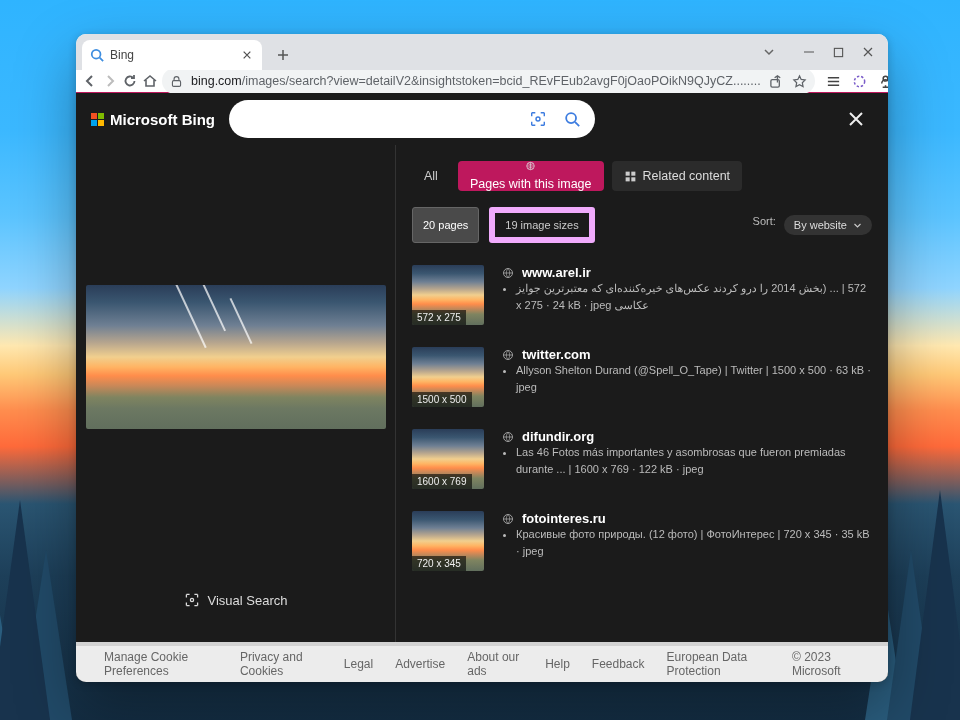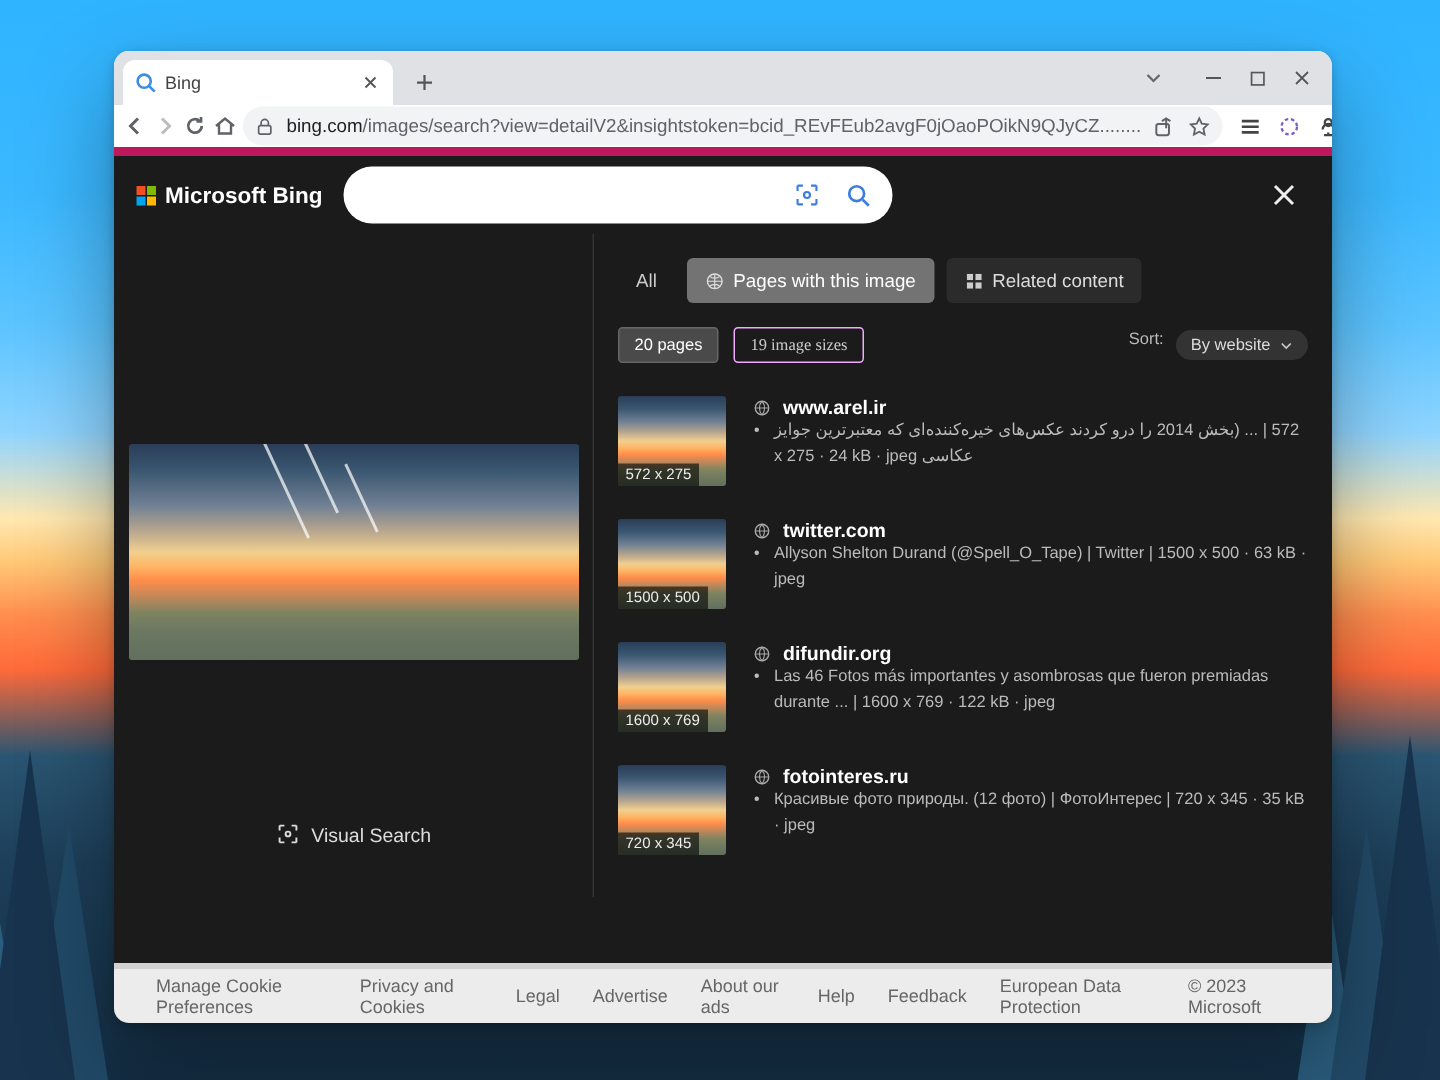--- a/index.html
+++ b/index.html
@@ -47,21 +47,21 @@
   }
   .tab .favicon { width: 14px; height: 14px; }
   .tab .title { flex: 1; overflow: hidden; white-space: nowrap; text-overflow: ellipsis; }
   .tab .close { width: 14px; height: 14px; display: flex; align-items: center; justify-content: center; color: #555; cursor: pointer; }
   .newtab { width: 26px; height: 26px; margin-left: 8px; margin-bottom: 2px; display: flex; align-items: center; justify-content: center; color: #555; cursor: pointer; border-radius: 50%; }
   .winctrls { position: absolute; right: 4px; top: 0; height: 36px; display: flex; align-items: center; gap: 18px; padding-right: 10px; color: #555; }
   .winctrls span, .winctrls svg { cursor: pointer; }
   .chev { margin-right: 10px; font-size: 12px; color: #666; }
 
   
-  .toolbar { height: 34px; background: #fff; display: flex; align-items: center; padding: 0 6px; gap: 4px; border-bottom: 6px solid #be185d; }
+  .toolbar { height: 23px; background: #fff; display: flex; align-items: center; padding: 0 6px; gap: 4px; border-bottom: 1px solid #be185d; }
   .toolbar .ibtn { width: 26px; height: 26px; display: flex; align-items: center; justify-content: center; color: #5f6368; cursor: pointer; border-radius: 50%; }
   .toolbar .ibtn.disabled { color: #b9b9b9; cursor: default; }
   .omnibox { flex: 1; height: 26px; background: #f1f3f4; border-radius: 13px; display: flex; align-items: center; padding: 0 8px; gap: 8px; font-size: 12.5px; color: #5f6368; }
   .omnibox .lock { color: #5f6368; }
   .omnibox .url { flex: 1; overflow: hidden; white-space: nowrap; text-overflow: ellipsis; }
   .omnibox .domain { color: #202124; }
   .right-ext { display: flex; align-items: center; gap: 4px; margin-left: 4px; }
   .ext { width: 22px; height: 22px; display: flex; align-items: center; justify-content: center; }
 
   
@@ -86,45 +86,45 @@
   .main-image::before, .contrail { content:""; position:absolute; }
   .main-image .contrail { width:70px; height:2px; background:rgba(255,255,255,.7); transform:rotate(65deg); }
   .visual-search { margin-top:auto; margin-bottom: 34px; color:#ddd; display:flex; align-items:center; gap:8px; font-size:13px; cursor:pointer;}
 
   .right-pane { flex:1; padding: 16px 16px 0 16px; overflow:hidden; }
   .tabs-row { display:flex; gap:8px; }
   .ptab {
     height:30px; padding:0 12px; display:flex; align-items:center; gap:6px;
     background:#2b2b2b; color:#ddd; font-size:12.5px; border-radius:4px; cursor:pointer;
   }
-  .ptab.active { background:#737373; color:#fff; }
+  .ptab.active { background:#be185d; color:#fff;flex-direction:column; }
   .ptab.bare { background:transparent; color:#ccc; }
 
   .filter-row { display:flex; align-items:center; margin-top:16px; }
-  .chip { height:24px; padding:0 10px; display:flex; align-items:center; font-size:11px; border-radius:3px; margin-right:10px; cursor:pointer; }
+  .chip { height:36px; padding:0 10px; display:flex; align-items:center; font-size:11px; border-radius:3px; margin-right:10px; cursor:pointer; }
   .chip.sel { background:#4a4a4a; color:#fff; border:1px solid #666; }
-  .chip.unsel { background:transparent; color:#ccc; border:1px solid #f0abfc;font-family:Liberation Serif, serif; }
+  .chip.unsel { background:transparent; color:#ccc; border:6px solid #f0abfc; }
   .sort-wrap { margin-left:auto; display:flex; align-items:flex-start; gap:8px; font-size:11px; color:#bbb; }
   .sort-dd { background:#333; padding:4px 10px; border-radius:12px; display:flex; align-items:center; gap:6px; color:#ddd; cursor:pointer;}
 
   .results { margin-top:22px; display:flex; flex-direction:column; gap:22px; }
   .result { display:flex; gap:18px; }
   .thumb { width:72px; height:60px; position:relative; border-radius:2px; overflow:hidden;
     background: linear-gradient(180deg,#2a3d58 0%, #3a5670 14%, #6e7f93 28%, #b6a58e 40%, #f1cf8e 50%, #ffb463 58%, #ff8d4b 65%, #c98858 72%, #7f8460 82%, #616f5d 100%);
     flex:none; cursor:pointer;text-align:center;
   }
   .thumb .dim { position:absolute; left:0; bottom:0; background:rgba(0,0,0,.6); color:#eee; font-size:10px; padding:2px 5px; }
   .rcontent { flex:1; min-width:0; }
   .site { display:flex; align-items:center; gap:8px; color:#fff; font-size:13px; font-weight:600; cursor:pointer;}
   .site .globe { color:#aaa; }
   .detail { margin-top:0; font-size:11px; color:#bbb; line-height:1.5; }
   .detail li { margin-left:14px; }
 
   
-  .footer { height: 40px; border-top:4px solid #d2d2d2; background:#ececec; display:flex; align-items:center; padding:0 28px; font-size:12px; color:#666; gap:22px;margin-top:44px; }
+  .footer { height: 40px; border-top:4px solid #d2d2d2; background:#ececec; display:flex; align-items:center; padding:0 28px; font-size:12px; color:#666; gap:22px; }
   .footer .copy { margin-left:auto; }
   .footer span.link { cursor:pointer; }
 
   svg { display:block; }
 </style>
 </head>
 <body>
 
 <div class="wallpaper">
   <div class="trees-left">

